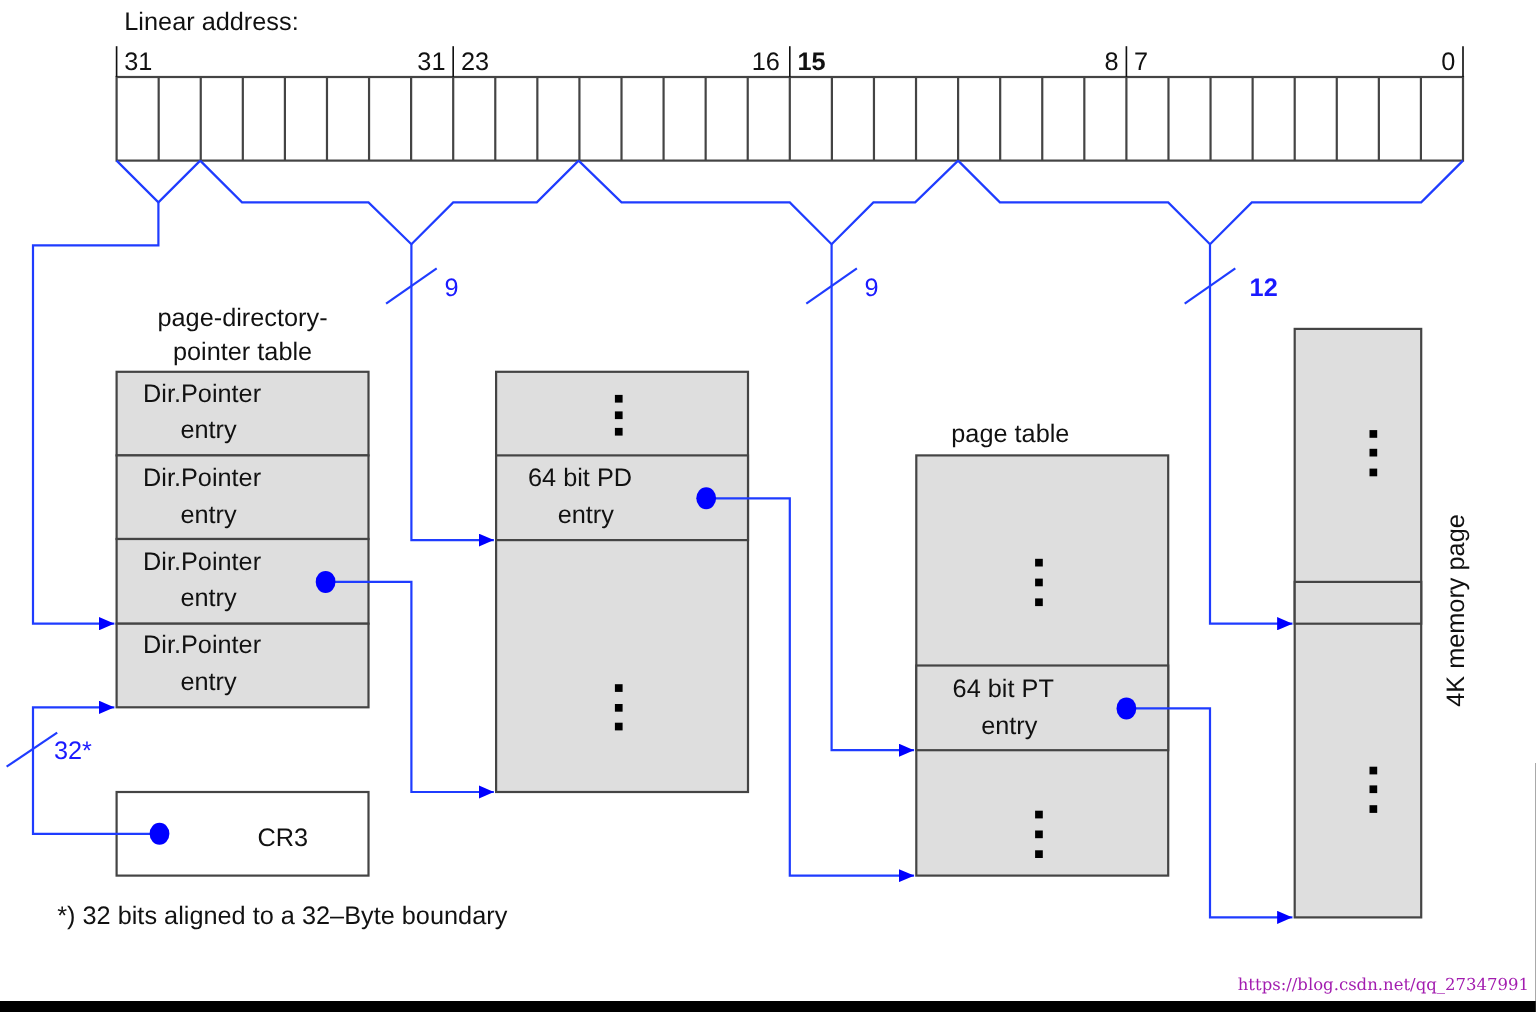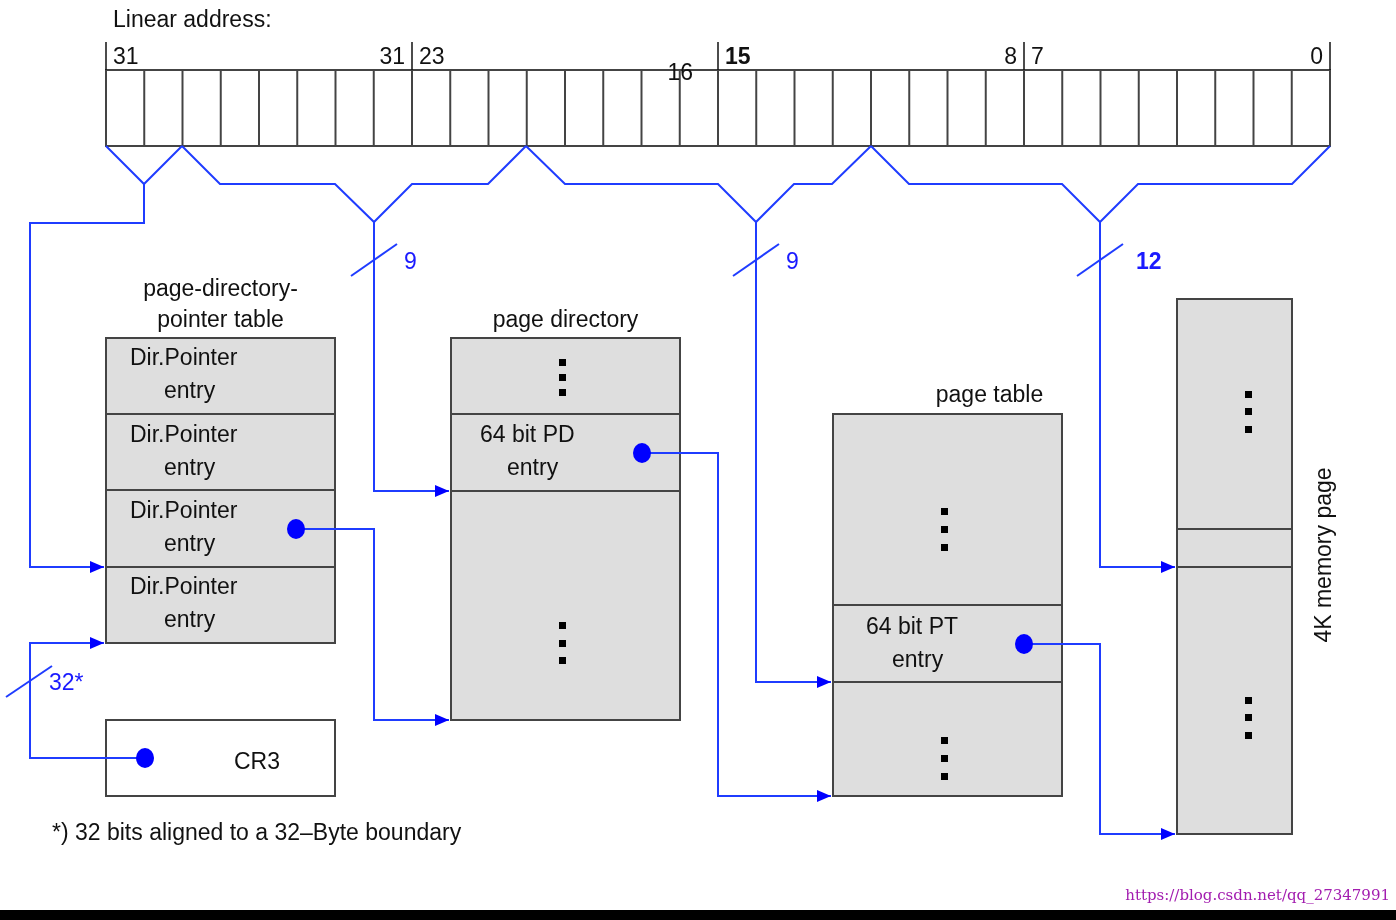--- a/index.html
+++ b/index.html
@@ -149,21 +149,21 @@
       <ellipse cx="642" cy="453" rx="9" ry="10"></ellipse>
       <ellipse cx="1024" cy="644" rx="9" ry="10"></ellipse>
     </g>
   </svg>
 
   <div class="lbl" style="left:113px; top:8px;">Linear address:</div>
   <div id="tick-labels">
       <div class="lbl" style="top: 45px; left: 113px;">31</div>
       <div class="lbl" style="top: 45px; left: 405px; transform: translateX(-100%);">31</div>
       <div class="lbl" style="top: 45px; left: 419px;">23</div>
-      <div class="lbl" style="top: 45px; left: 693px; transform: translateX(-100%); margin-top: 16px;">16</div>
+      <div class="lbl" style="top: 45px; left: 709px; transform: translateX(-100%);">16</div>
       <div class="lbl" style="top: 45px; left: 725px; font-weight: bold;">15</div>
       <div class="lbl" style="top: 45px; left: 1017px; transform: translateX(-100%);">8</div>
       <div class="lbl" style="top: 45px; left: 1031px;">7</div>
       <div class="lbl" style="top: 45px; left: 1323px; transform: translateX(-100%);">0</div>
     </div>
 
   <div class="lbl blue" style="left:404px; top:250px;">9</div>
   <div class="lbl blue" style="left:786px; top:250px;">9</div>
   <div class="lbl blue" style="left:1136px; top:250px;font-weight:bold;">12</div>
   <div class="lbl blue" style="left:49px; top:671px;">32*</div>
@@ -173,25 +173,24 @@
 
   <div class="lbl" style="left:130px; top:346px;">Dir.Pointer</div>
   <div class="lbl" style="left:164px; top:379px;">entry</div>
   <div class="lbl" style="left:130px; top:423px;">Dir.Pointer</div>
   <div class="lbl" style="left:164px; top:456px;">entry</div>
   <div class="lbl" style="left:130px; top:499px;">Dir.Pointer</div>
   <div class="lbl" style="left:164px; top:532px;">entry</div>
   <div class="lbl" style="left:130px; top:575px;">Dir.Pointer</div>
   <div class="lbl" style="left:164px; top:608px;">entry</div>
 
-  <div class="lbl center" style="left:451px; width:229px; top:308px;">page directory</div>
   <div class="lbl" style="left:480px; top:423px;">64 bit PD</div>
   <div class="lbl" style="left:507px; top:456px;">entry</div>
 
-  <div class="lbl center" style="left:875px; width:229px; top:383px;">page table</div>
+  <div class="lbl center" style="left:804px; width:229px; top:383px;">page table</div>
   <div class="lbl" style="left:866px; top:615px;">64 bit PT</div>
   <div class="lbl" style="left:892px; top:648px;">entry</div>
 
   <div class="lbl" style="left:1323px; top:555px; transform: translate(-50%,-50%) rotate(-90deg); transform-origin:center;">4K memory page</div>
 
   <div class="lbl" style="left:234px; top:750px;">CR3</div>
 
   <div class="lbl" style="left:52px; top:821px;">*) 32 bits aligned to a 32–Byte boundary</div>
 
   <div class="watermark">https://blog.csdn.net/qq_27347991</div>

